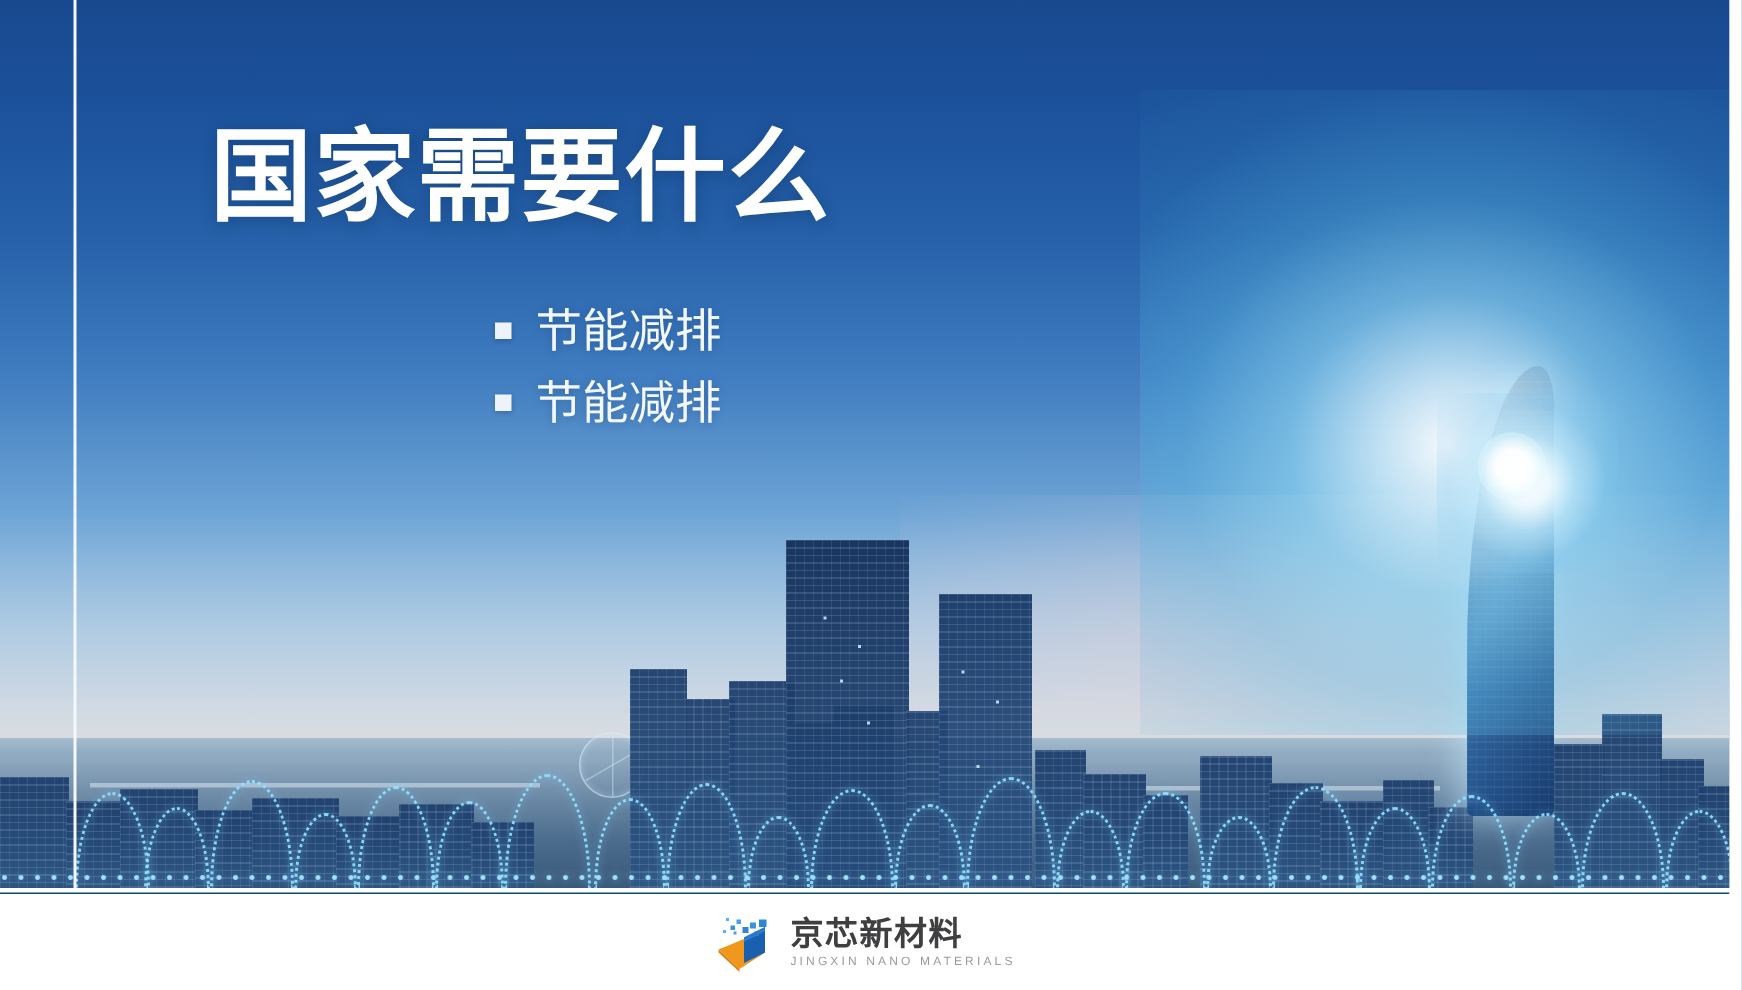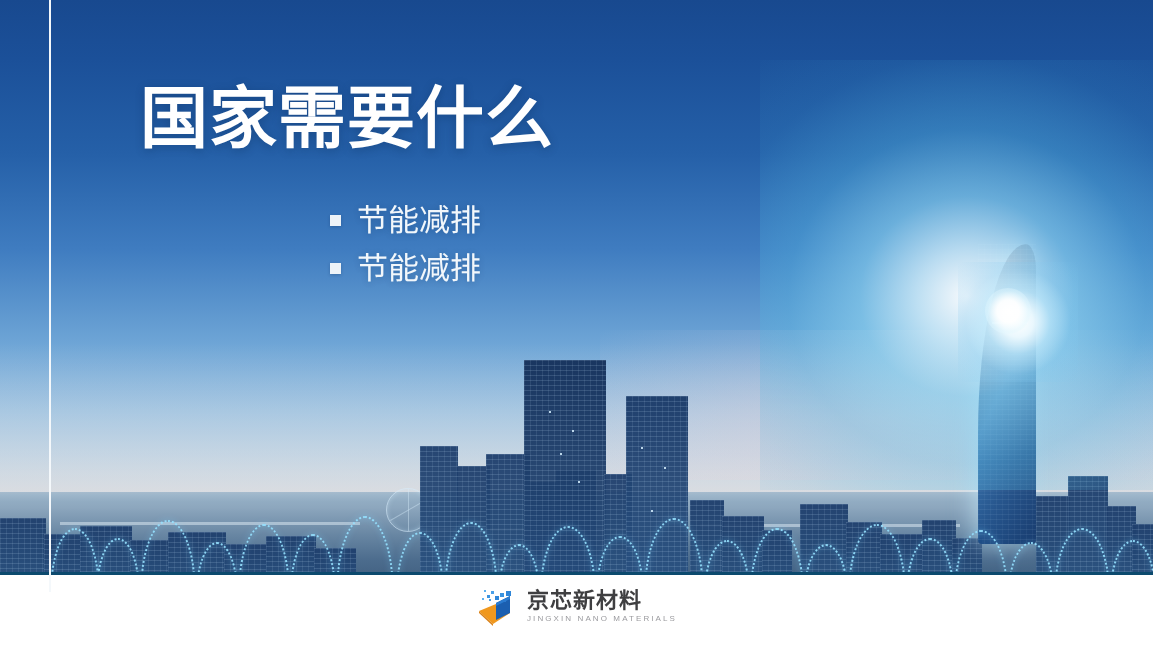--- a/index.html
+++ b/index.html
@@ -294,25 +294,25 @@
     height: 11px;
     background: #edf3f8;
     margin-right: 16px;
     box-shadow: 0 1px 3px rgba(14,48,90,0.28);
   }
 
   
   #footer {
     position: absolute;
     left: 0;
-    top: 572px;
+    top: 595px;
     width: 1153px;
     height: 66px;
     background: #ffffff;
-    border-top: 3px solid #0c4a6e;
+    border-top: 1px solid #0c4a6e;
     box-sizing: border-box;
     display: flex;
     align-items: center;
     justify-content: center;
   }
   #logo {
     display: flex;
     align-items: center;
     gap: 9px;
   }

